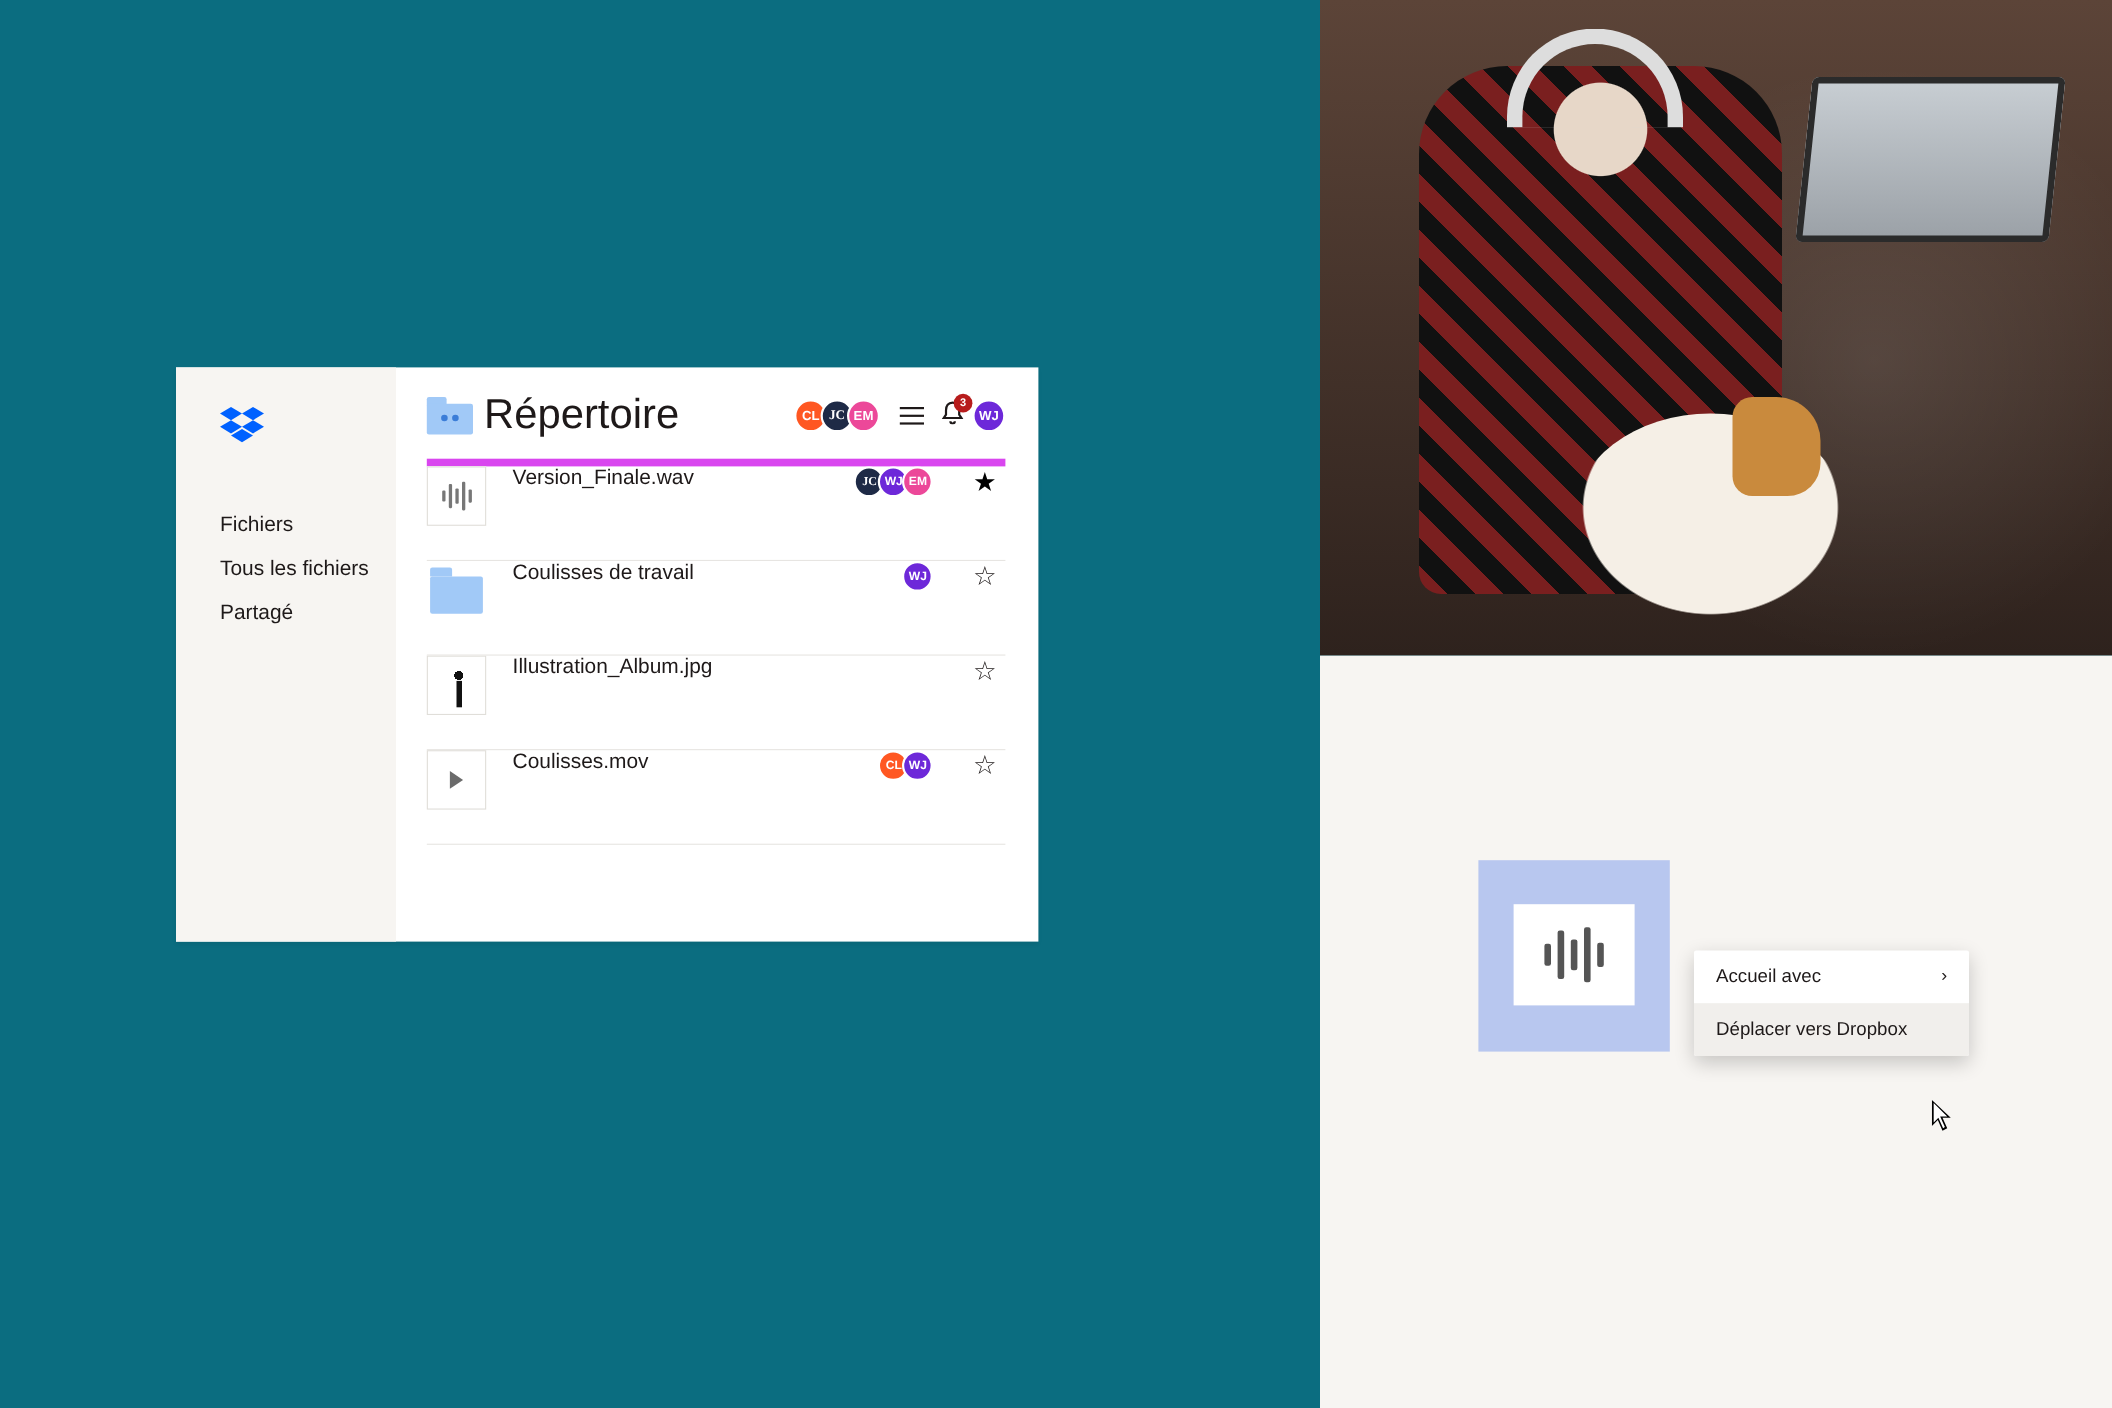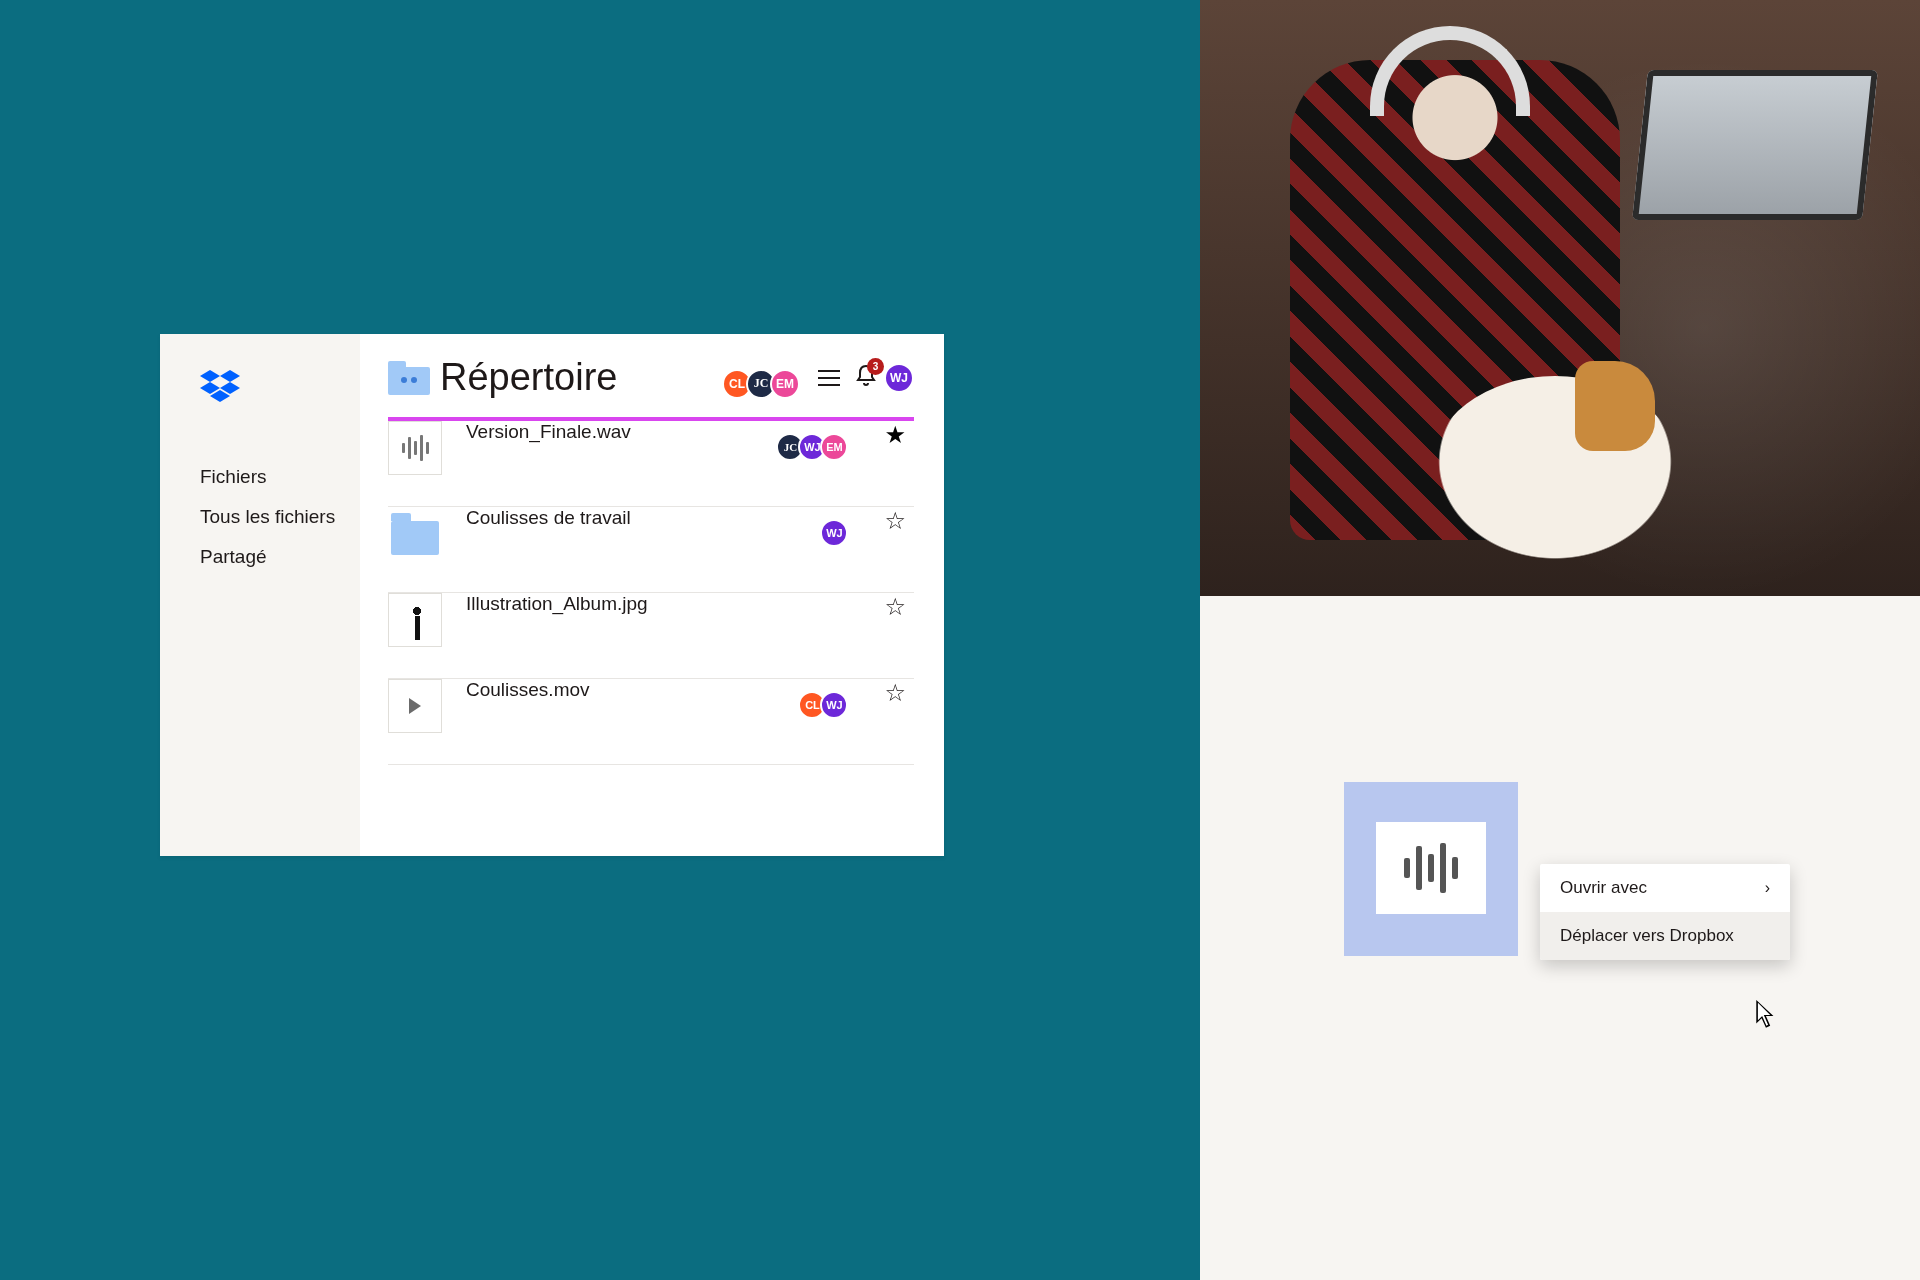--- a/index.html
+++ b/index.html
@@ -31,21 +31,21 @@
     font-size: 19px; color: #1e1919;
     margin-bottom: 18px; cursor: pointer;
     font-weight: 400;
   }
 
   .content { flex: 1; padding: 22px 30px 0 28px; }
 
   .header-row {
     display: flex; align-items: center;
     padding-bottom: 18px;
-    border-bottom: 4px solid #d946ef;
+    border-bottom: 7px solid #d946ef;
   }
   .folder-icon-box {
     width: 42px; height: 34px; position: relative; margin-right: 10px;
   }
   .folder-tab {
     position: absolute; top: 0; left: 0;
     width: 18px; height: 8px; background: #a1c9f7;
     border-radius: 2px 2px 0 0;
   }
   .folder-body {
@@ -55,21 +55,21 @@
   }
   .folder-share-dots {
     position: absolute; top: 16px; left: 13px;
     width: 6px; height: 6px; background: #3b7dd8; border-radius: 50%;
     box-shadow: 10px 0 0 #3b7dd8;
   }
   .page-title {
     font-size: 38px; font-weight: 500; color: #1e1919;
     flex: 1;
   }
-  .avatar-stack { display: flex; align-items: center; margin-top: 12px; }
+  .avatar-stack { display: flex; align-items: center; }
   .avatar {
     width: 28px; height: 28px; border-radius: 50%;
     display: inline-flex; align-items: center; justify-content: center;
     font-size: 11px; font-weight: 600; color: #fff;
     margin-left: -6px; border: 2px solid #fff;
   }
   .avatar:first-child { margin-left: 0; }
   .av-orange { background: #ff5722; }
   .av-navy   { background: #1e2a46; font-family: Liberation Serif, serif; }
   .av-teal   { background: #ec4899; }
@@ -357,21 +357,21 @@
           <span class="wave-bar" style="height:20px"></span>
           <span class="wave-bar" style="height:44px"></span>
           <span class="wave-bar" style="height:28px"></span>
           <span class="wave-bar" style="height:50px"></span>
           <span class="wave-bar" style="height:22px"></span>
         </div>
       </div>
 
       <div class="ctx-menu">
         <div class="ctx-item">
-          <span>Ouvrir avec</span>
+          <span>Accueil avec</span>
           <span class="ctx-chevron">›</span>
         </div>
         <div class="ctx-item hover">
           <span>Déplacer vers Dropbox</span>
         </div>
       </div>
 
       <div class="cursor-arrow">
         <svg viewBox="0 0 20 28">
           <polygon points="0,0 0,22 5,17 9,26 13,24 9,15 16,15" fill="#000"></polygon>

